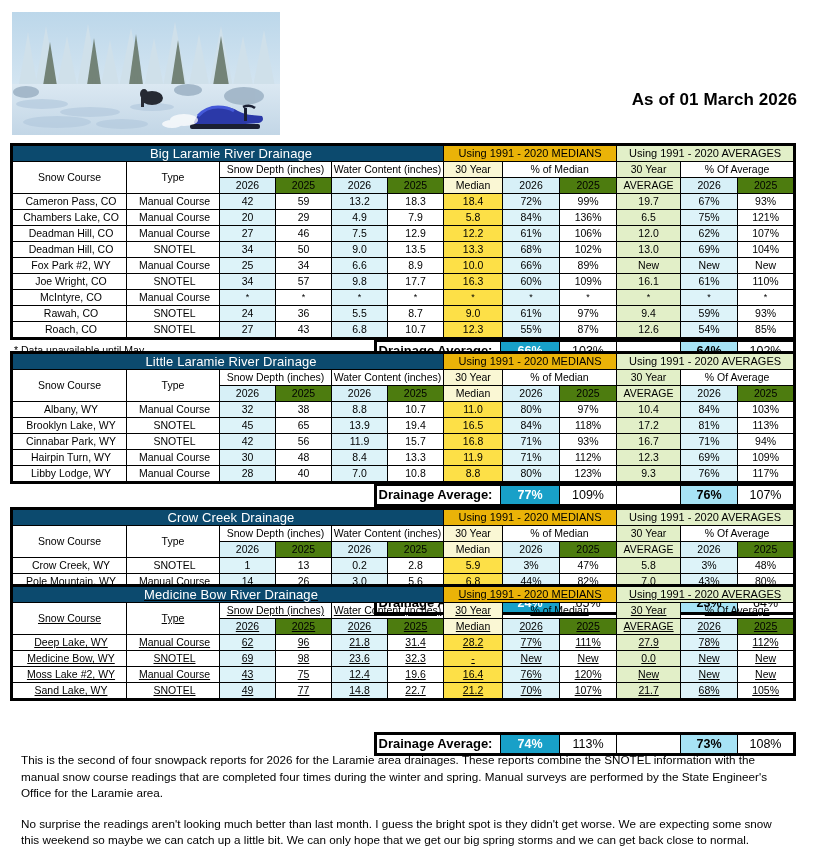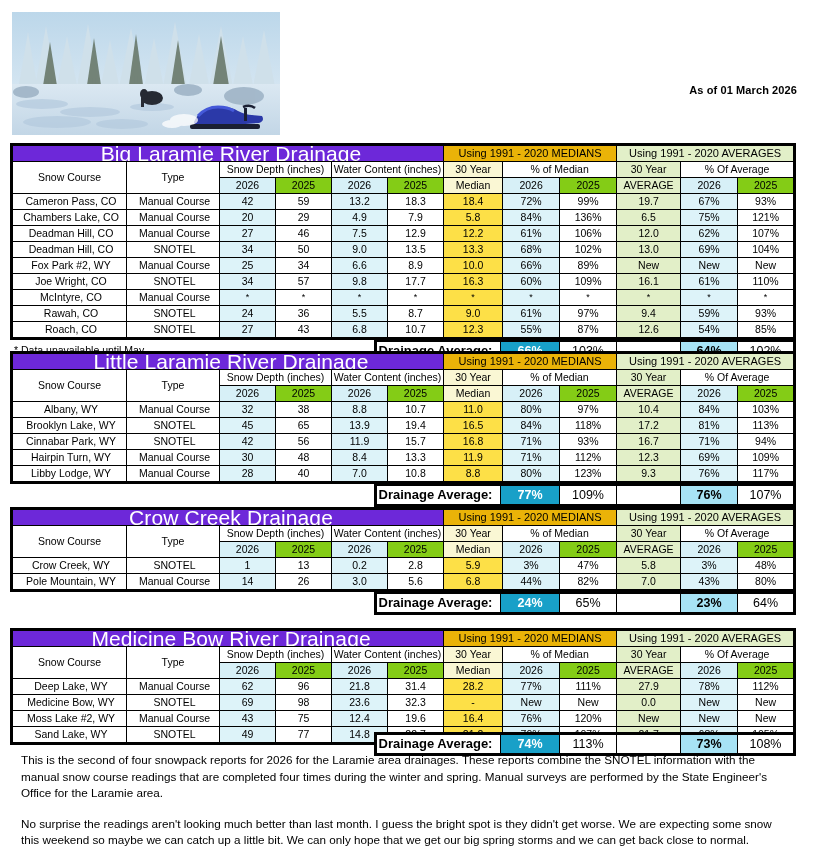--- a/index.html
+++ b/index.html
@@ -27,22 +27,22 @@
     position: absolute;
     left: 12px; top: 12px;
     width: 268px; height: 123px;
     overflow: hidden;
     background: #9fc4e0;
   }
   .photo svg { display: block; width: 268px; height: 123px; }
 
   .asof {
     position: absolute;
-    right: 18px; top: 84px;
-    font-size: 11px;
+    right: 18px; top: 90px;
+    font-size: 17px;
     font-weight: bold;
     letter-spacing: .1px;
   }
   .maintitle {
     position: absolute;
     left: 305px; top: 92px;
     font-size: 17px;
     font-weight: bold;
     letter-spacing: .1px;
   }
@@ -71,23 +71,23 @@
   col.c-course { width: 115px; }
   col.c-type   { width: 93px; }
   col.c-num    { width: 56px; }
   col.c-med    { width: 59px; }
   col.c-pct    { width: 57px; }
   col.c-avg    { width: 64px; }
   col.c-pct2   { width: 57px; }
 
   
   .banner-title {
-    background: #6d28d9;
+    background: #0c4a6e;
     color: #ffffff;
-    font-size: 21px;
+    font-size: 13px;
     font-weight: bold;
     text-align: left;
     padding-left: 6px !important;
     height: 22px;
     line-height: 21px;
     letter-spacing: .1px;
     border-bottom: 1px solid #000;
   }
   .banner-med {
     background: #eab308;
@@ -102,21 +102,21 @@
     font-size: 11px;
     height: 22px;
     line-height: 21px;
   }
 
   
   .hd { font-weight: bold; font-size: 10.5px; height: 17px; line-height: 16px; }
   .hd-med-shade { background: #FAF7D4; font-weight: bold; }
   .hd-avg-shade { background: #E2EFC8; font-weight: bold; }
   .hd-yr-blue   { background: #D7F0F7; font-weight: bold; }
-  .hd-yr-white  { background: #84cc16; font-weight: bold; margin-top: 16px; }
+  .hd-yr-white  { background: #4d7c0f; font-weight: bold; margin-top: 16px; }
 
   
   .c-left { text-align: left; padding-left: 3px !important; }
   .v-blue   { background: #DDF3F9; font-weight: bold; }
   .v-white  { background: #ffffff; }
   .v-yellow { background: #fde047; }
   .v-green  { background: #E2EFC8; }
 
   .star { font-size: 9px; }
   table.snow { border: 3px solid #000; }
@@ -672,21 +672,21 @@
           <tr>
             <td class="lbl">Drainage Average:</td>
             <td class="deep">24%</td>
             <td class="plain">65%</td>
             <td class="plain"></td>
             <td class="light">23%</td>
             <td class="plain">64%</td>
           </tr>
         </tbody>
       </table>
-      <div class="tblwrap" style="top: 628px;">
+      <div class="tblwrap" style="top: 584px; text-decoration: underline;">
         <table class="snow">
           <colgroup>
             <col class="c-course">
             <col class="c-type">
             <col class="c-num">
             <col class="c-num">
             <col class="c-num">
             <col class="c-num">
             <col class="c-med">
             <col class="c-pct">

